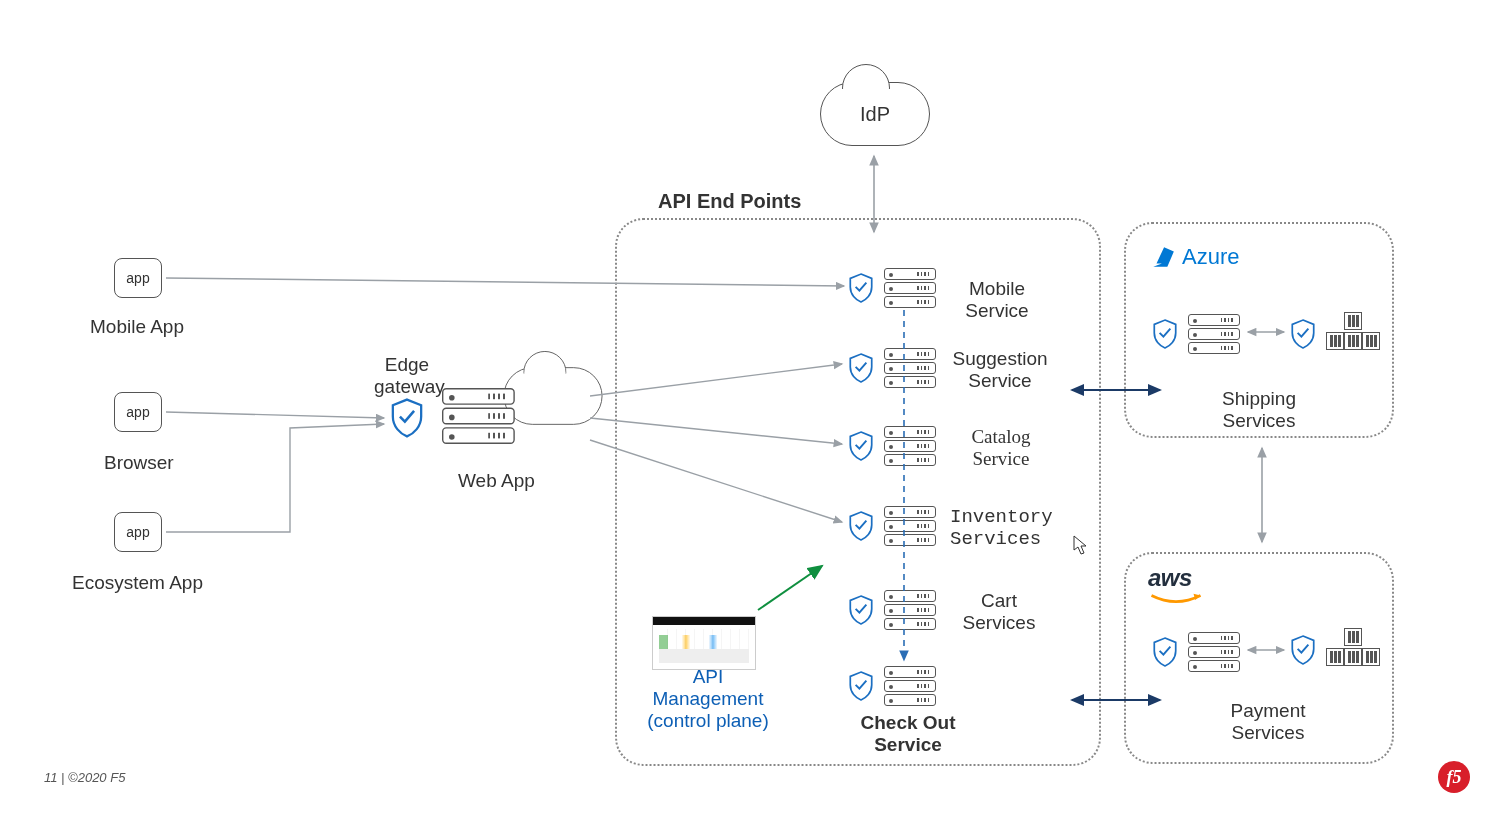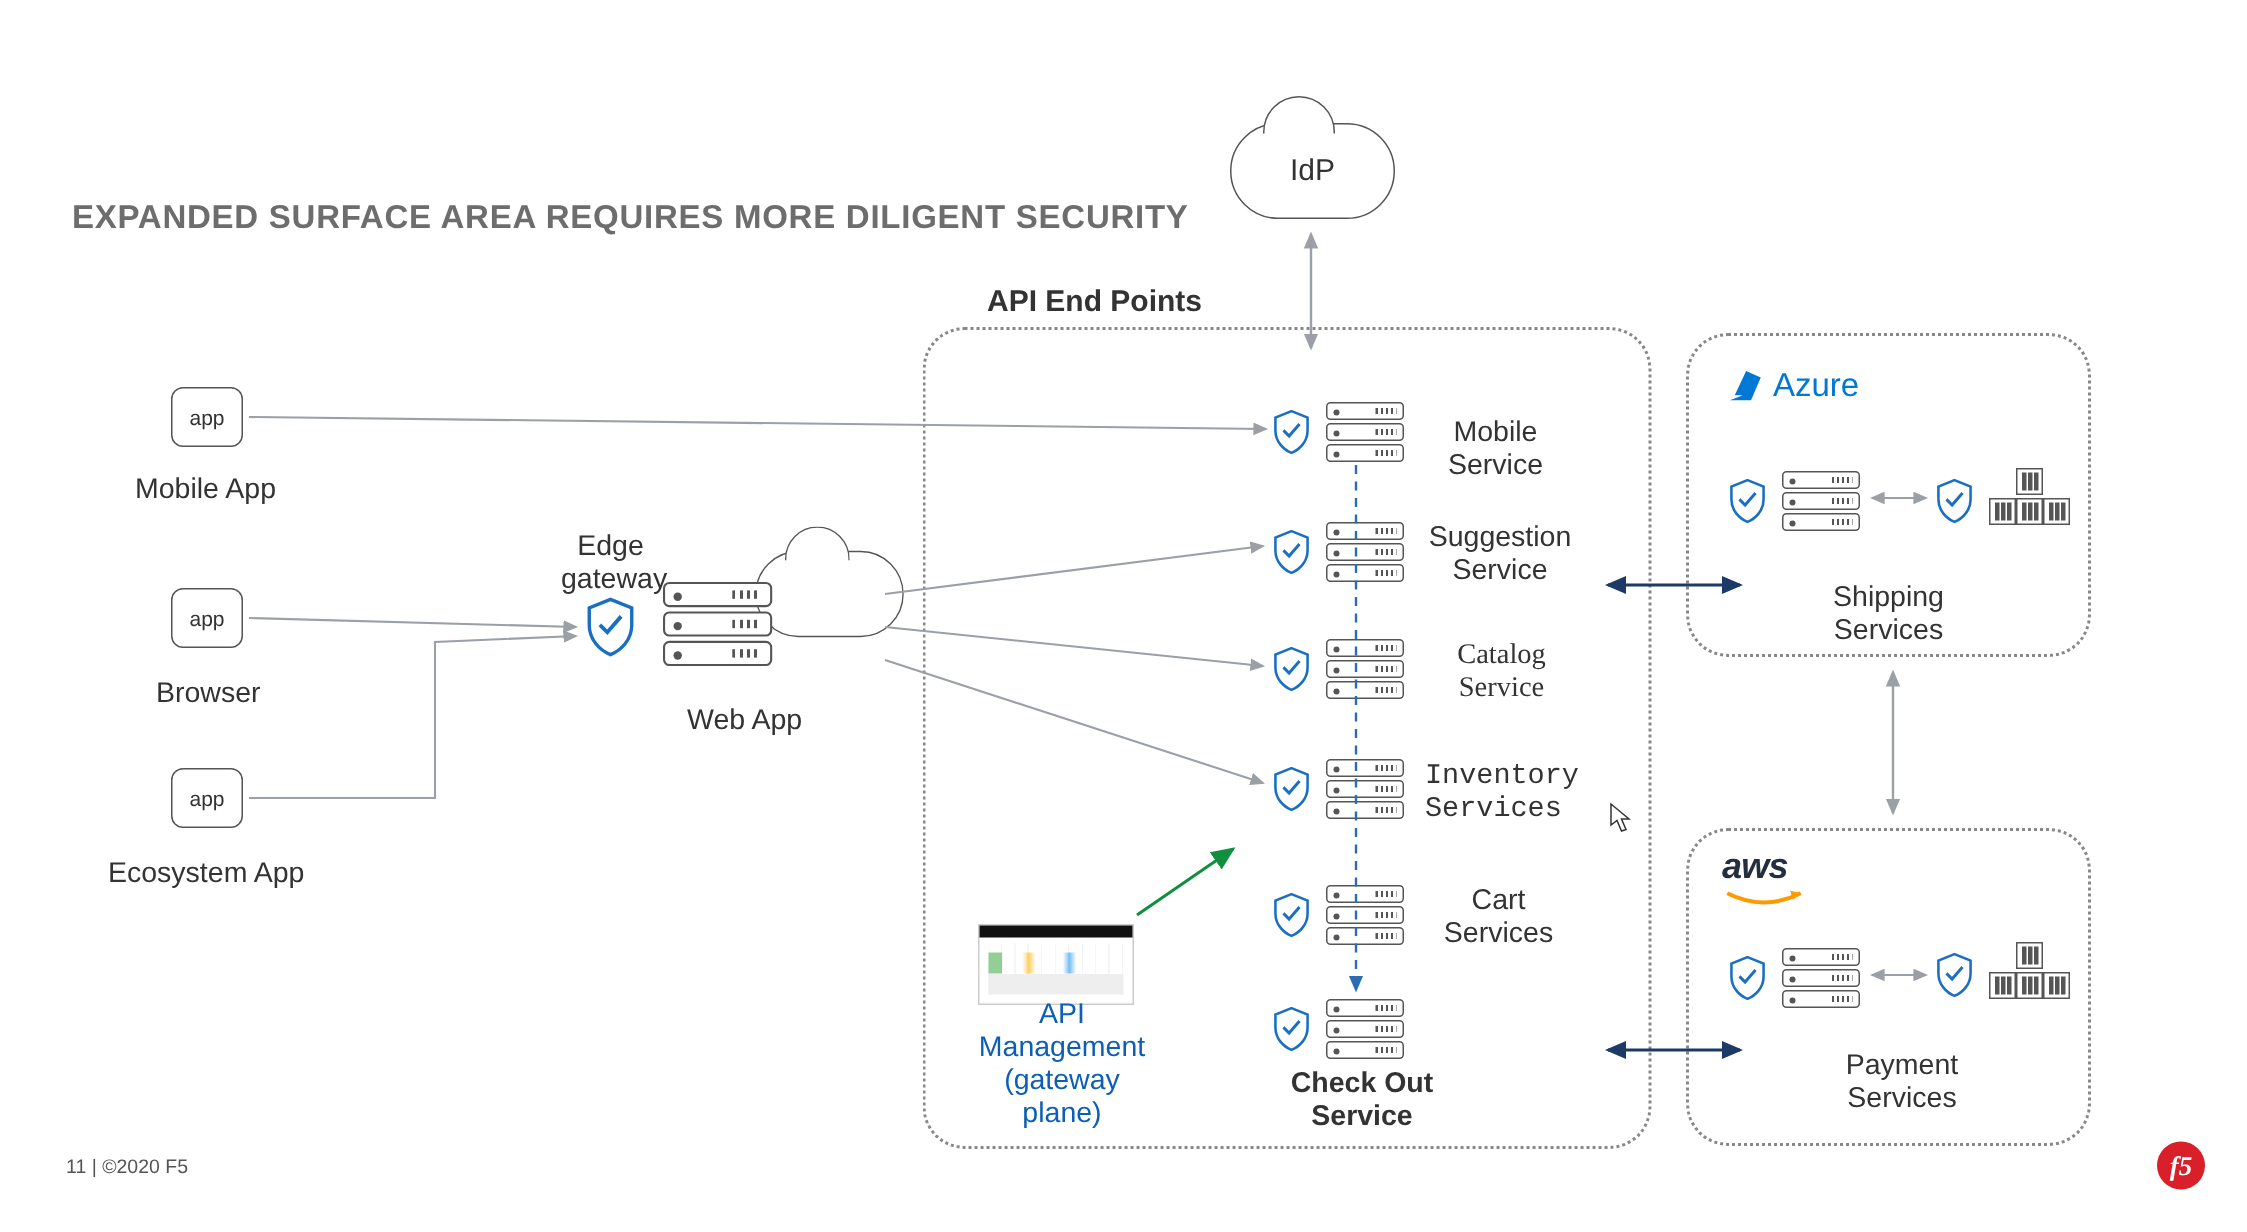--- a/index.html
+++ b/index.html
@@ -26,20 +26,21 @@
     font-size: 22px;
     font-weight: 700;
     letter-spacing: 0.5px;
     color: #6d6d6d;
   }
   .footer {
     position: absolute;
     left: 44px; bottom: 36px;
     font-size: 13px;
     color: #555;
+    font-style: italic;
   }
   .logo-f5 {
     position: absolute;
     right: 28px; bottom: 28px;
     width: 32px; height: 32px;
     border-radius: 50%;
     background: #d81f2a;
     color: #fff;
     font-style: italic;
     font-weight: 700;
@@ -190,21 +191,20 @@
   .azure-logo { position:absolute; display:flex; align-items:center; gap:6px; font-size:22px; color:#0078d4; font-weight:500;}
   .azure-logo svg { width:26px; height:26px; }
   .aws-logo { position:absolute; font-weight:700; font-size:24px; color:#232f3e; letter-spacing:-0.5px;font-style:italic; }
   .aws-logo .swoosh { display:block; width:56px; height:14px; }
 
 </style>
 </head>
 <body>
 <div class="slide">
 
-<div class="subtitle">EXPANDED SURFACE AREA REQUIRES MORE DILIGENT SECURITY</div>
 <div class="footer">11 | ©2020 F5</div>
 <div class="logo-f5">f5</div>
 
 
 <div class="cloud bg" style="left:820px; top:82px;">
   <div class="txt">IdP</div>
 </div>
 
 <div class="label bold" style="left:658px; top:190px; font-size:20px;">API End Points</div>
 
@@ -327,21 +327,21 @@
         <div class="u"></div>
         <div class="u"></div>
       </span>
 </div>
 <div class="label bold" style="left:858px; top:712px; width:100px;">Check Out Service</div>
 
 <div class="dash" style="left:652px; top:616px;">
   <div class="bar"></div>
       <div class="chart"></div>
 </div>
-<div class="label blue" style="left:646px; top:666px; width:124px; line-height:1.15;">API Management (gateway plane)</div>
+<div class="label blue" style="left:646px; top:666px; width:124px; line-height:1.15;">API Management (control plane)</div>
 
 <div class="azure-logo" style="left:1150px; top:244px;align-items:center;">
   <svg viewBox="0 0 24 24">
         <path fill="#0078d4" d="M13 3 L6 18 H11 L3 21 H16 L22 7 Z"></path>
       </svg>
   <span>Azure</span>
 </div>
 <div class="service-row" style="left:1152px; top:314px;">
   <span class="shield">
         <svg viewBox="0 0 24 28">

